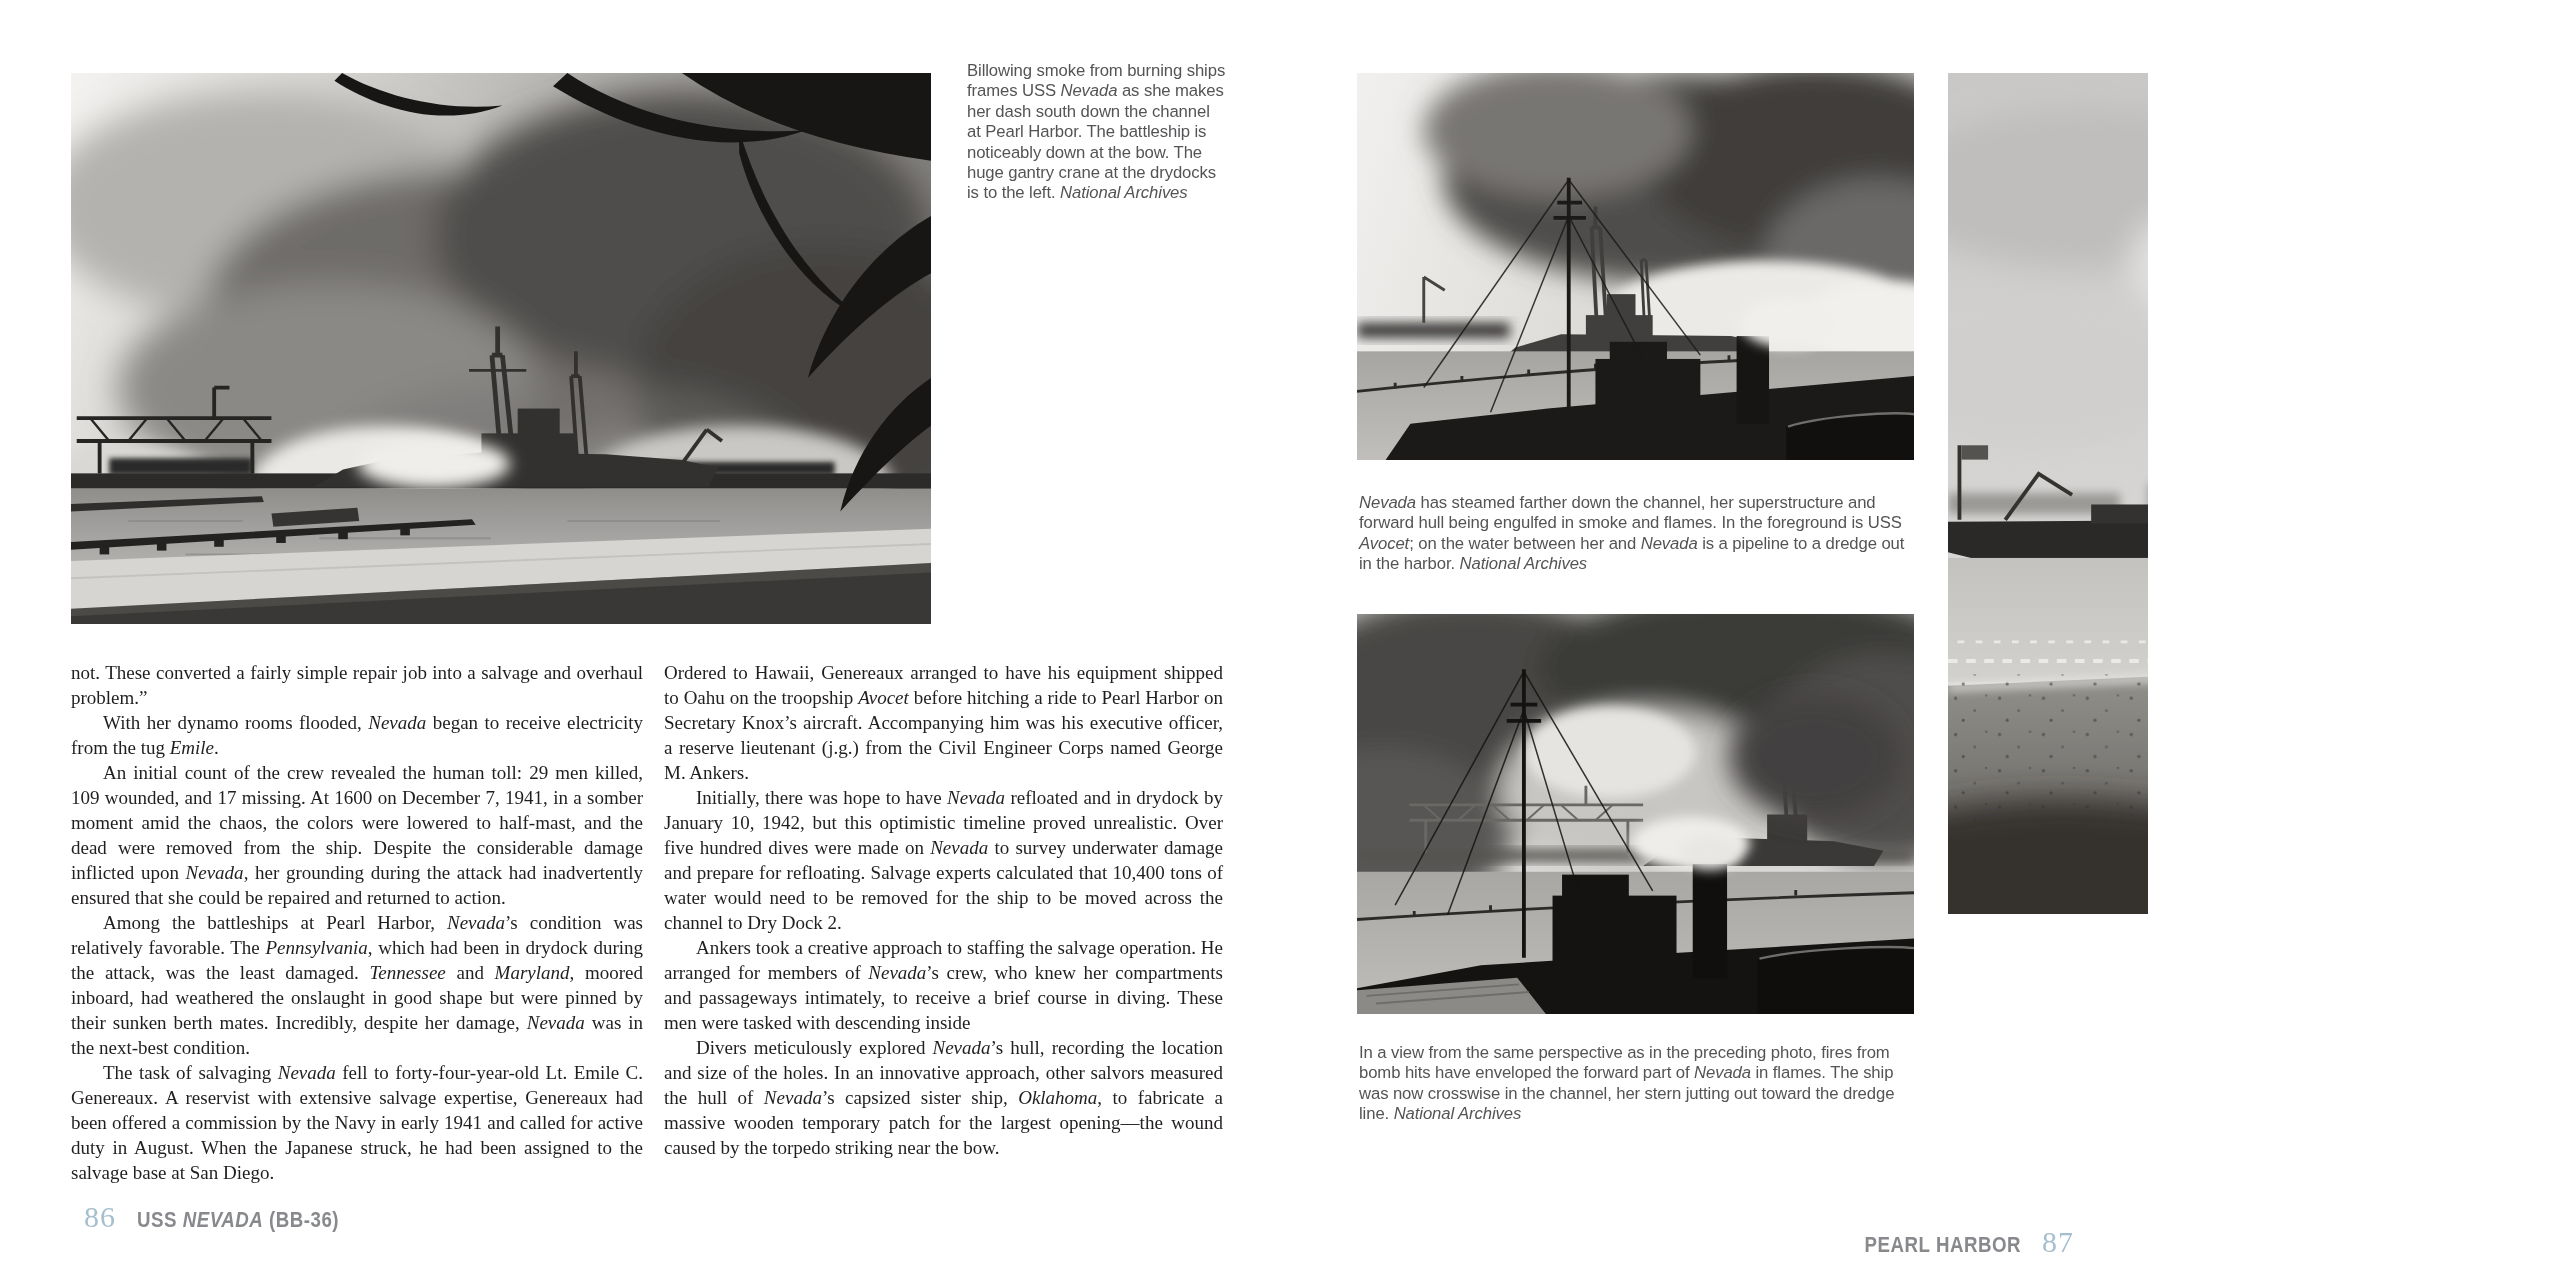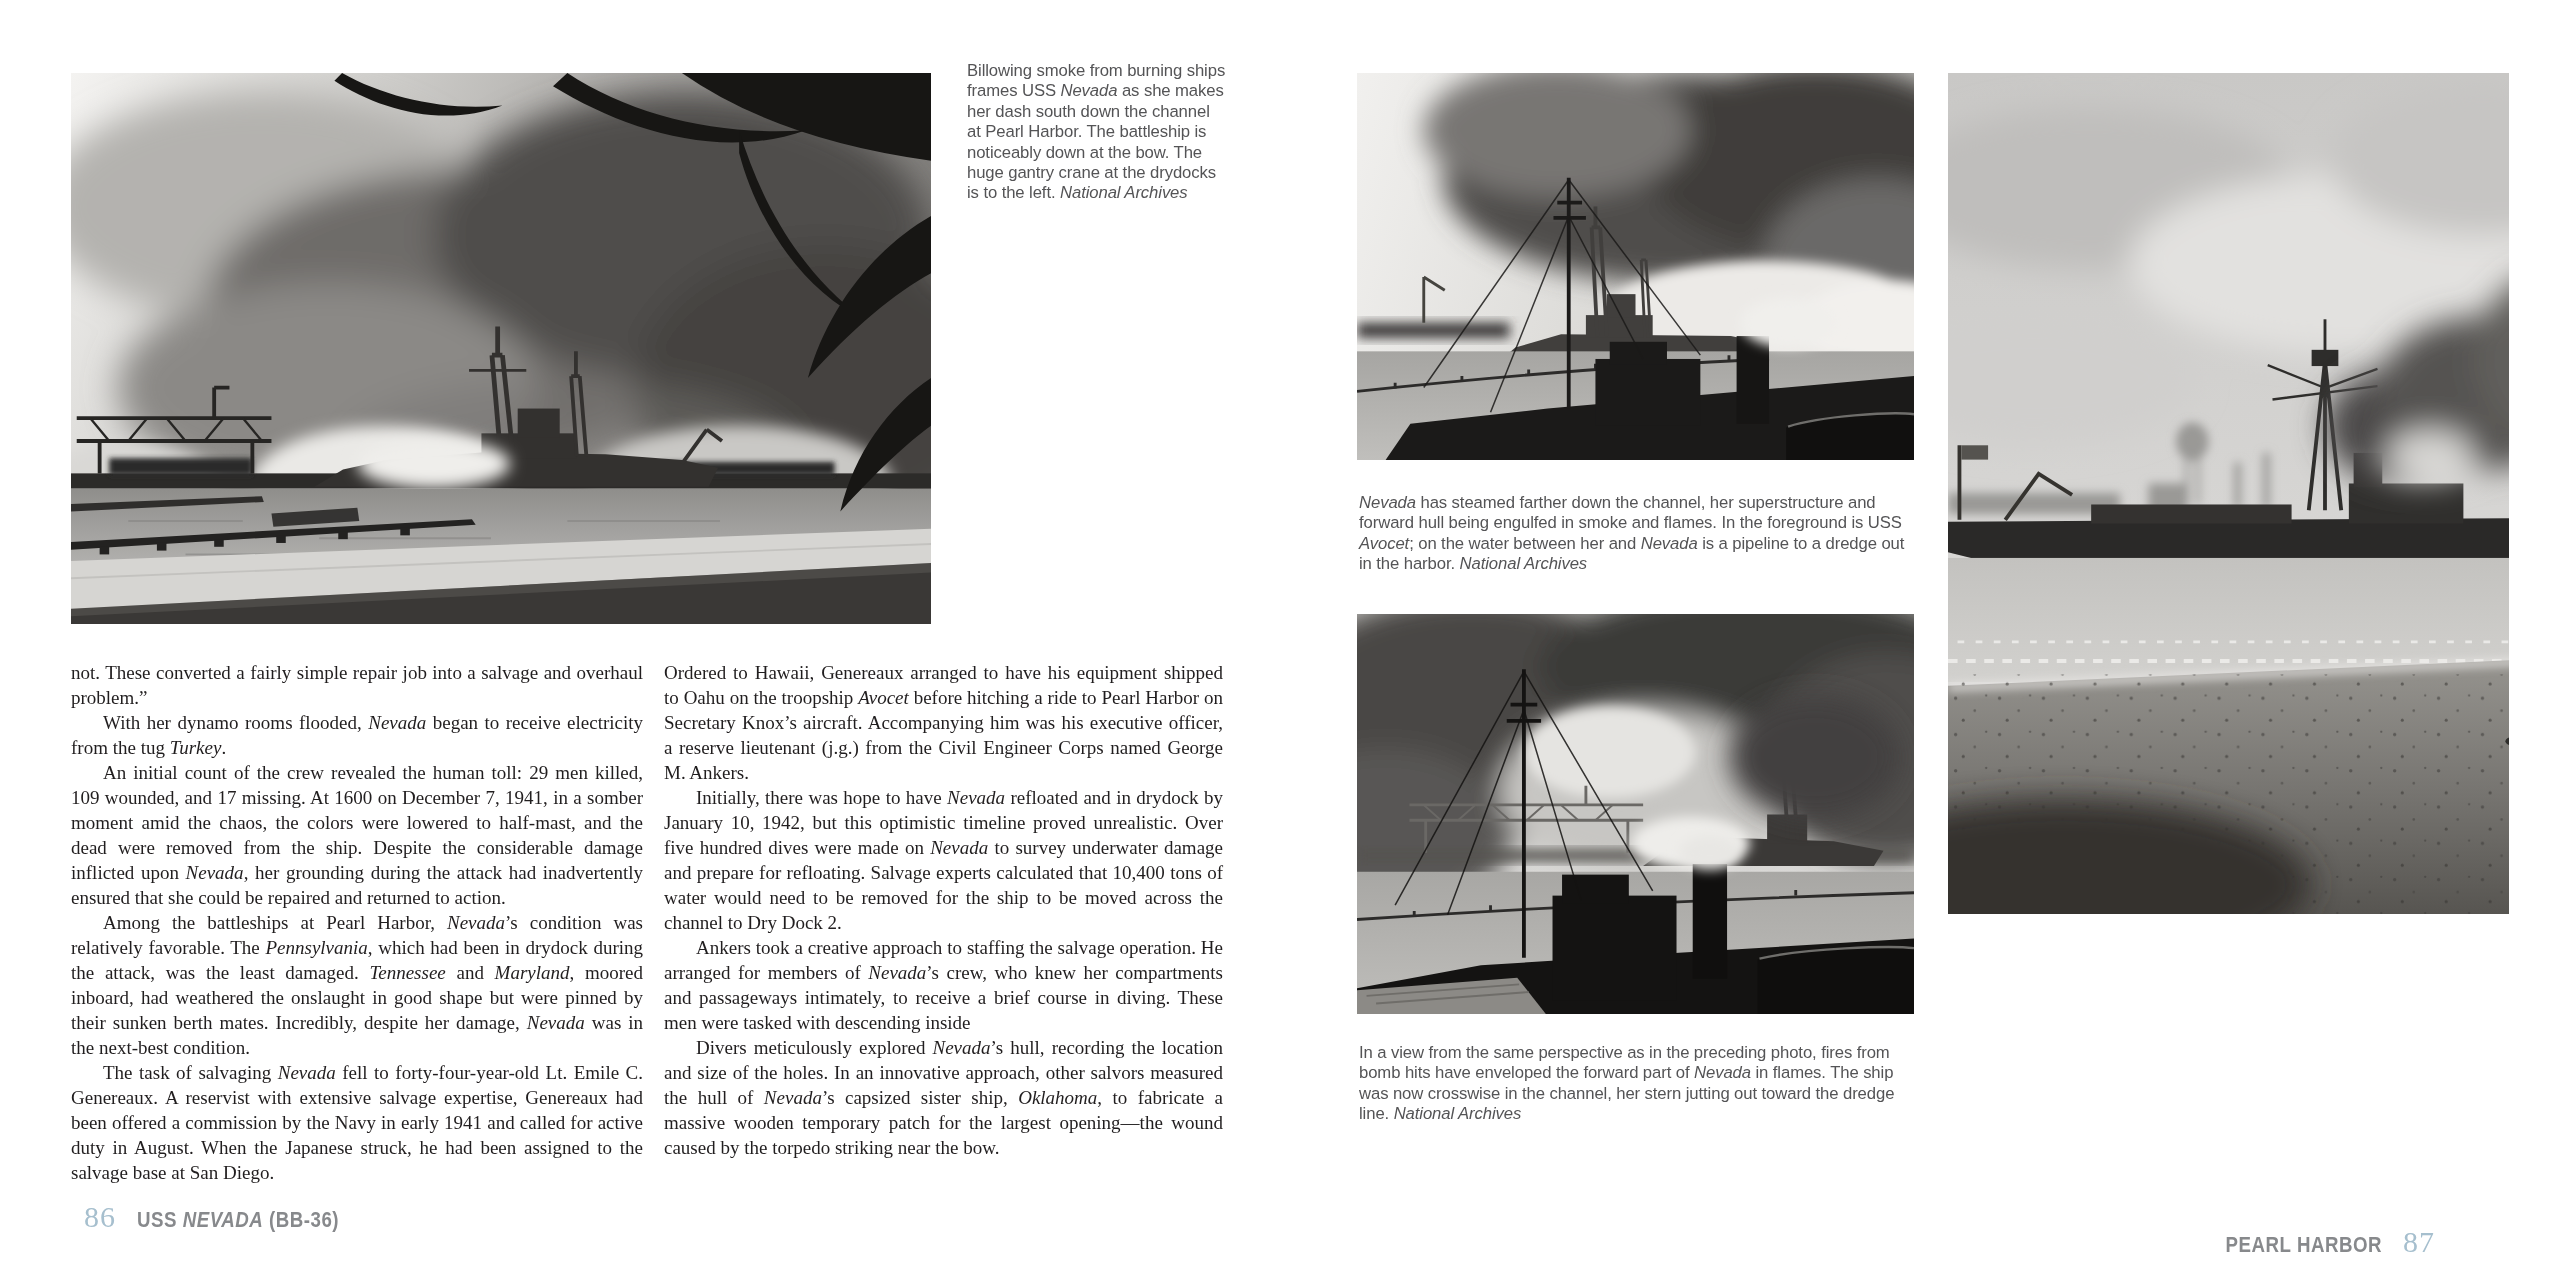--- a/index.html
+++ b/index.html
@@ -1,16 +1,16 @@
 <!DOCTYPE html>
 <html><head>
 <meta charset="utf-8">
 <style>
   html,body{margin:0;padding:0;background:#ffffff;}
-  .spread{position:relative;width:2509px;height:1288px;background:#ffffff;overflow:hidden;
+  .spread{position:relative;width:2148px;height:1288px;background:#ffffff;overflow:hidden;
           font-family:"Liberation Sans",sans-serif;}
   .photo{position:absolute;overflow:hidden;background:#9a9996;}
   .photo svg{display:block;width:100%;height:100%;}
   .caption{position:absolute;font-family:"Liberation Sans",sans-serif;
            font-size:16.7px;line-height:20.4px;letter-spacing:-0.1px;color:#545456;}
   .caption i{font-style:italic;}
   .bodycol{position:absolute;font-family:"Liberation Serif",serif;font-size:19px;
            line-height:25px;color:#211e1f;text-align:justify;hyphens:none;}
   .bodycol p{margin:0;text-indent:32px;}
   .bodycol p.cont{text-indent:0;}
@@ -112,21 +112,21 @@
         <path d="M901,320 C856,350 820,400 806,460 C842,420 878,386 901,370 Z"></path>
         <path d="M284,0 C330,26 392,40 452,34 C390,58 322,38 276,8 Z"></path>
       </g>
     </svg>
   </div>
 
   <div class="caption" style="left:967px;top:61px;width:260px;">Billowing smoke from burning ships frames USS <i>Nevada</i> as she makes her dash south down the channel at Pearl Harbor. The battleship is noticeably down at the bow. The huge gantry crane at the drydocks is to the left. <i>National Archives</i></div>
 
   <div class="bodycol" style="left:71px;top:660px;width:572px;">
     <p class="cont">not. These converted a fairly simple repair job into a salvage and overhaul problem.”</p>
-    <p>With her dynamo rooms flooded, <i>Nevada</i> began to receive electricity from the tug <i>Turkey</i>.</p>
+    <p>With her dynamo rooms flooded, <i>Nevada</i> began to receive electricity from the tug <i>Emile</i>.</p>
     <p>An initial count of the crew revealed the human toll: 29 men killed, 109 wounded, and 17 missing. At 1600 on December 7, 1941, in a somber moment amid the chaos, the colors were lowered to half-mast, and the dead were removed from the ship. Despite the considerable damage inflicted upon <i>Nevada</i>, her grounding during the attack had inadvertently ensured that she could be repaired and returned to action.</p>
     <p>Among the battleships at Pearl Harbor, <i>Nevada</i>’s condition was relatively favorable. The <i>Pennsylvania</i>, which had been in drydock during the attack, was the least damaged. <i>Tennessee</i> and <i>Maryland</i>, moored inboard, had weathered the onslaught in good shape but were pinned by their sunken berth mates. Incredibly, despite her damage, <i>Nevada</i> was in the next-best condition.</p>
     <p>The task of salvaging <i>Nevada</i> fell to forty-four-year-old Lt. Emile C. Genereaux. A reservist with extensive salvage expertise, Genereaux had been offered a commission by the Navy in early 1941 and called for active duty in August. When the Japanese struck, he had been assigned to the salvage base at San Diego.</p>
   </div>
   <div class="bodycol" style="left:664px;top:660px;width:559px;">
     <p class="cont">Ordered to Hawaii, Genereaux arranged to have his equipment shipped to Oahu on the troopship <i>Avocet</i> before hitching a ride to Pearl Harbor on Secretary Knox’s aircraft. Accompanying him was his executive officer, a reserve lieutenant (j.g.) from the Civil Engineer Corps named George M. Ankers.</p>
     <p>Initially, there was hope to have <i>Nevada</i> refloated and in drydock by January 10, 1942, but this optimistic timeline proved unrealistic. Over five hundred dives were made on <i>Nevada</i> to survey underwater damage and prepare for refloating. Salvage experts calculated that 10,400 tons of water would need to be removed for the ship to be moved across the channel to Dry Dock 2.</p>
     <p>Ankers took a creative approach to staffing the salvage operation. He arranged for members of <i>Nevada</i>’s crew, who knew her compartments and passageways intimately, to receive a brief course in diving. These men were tasked with descending inside</p>
     <p>Divers meticulously explored <i>Nevada</i>’s hull, recording the location and size of the holes. In an innovative approach, other salvors measured the hull of <i>Nevada</i>’s capsized sister ship, <i>Oklahoma</i>, to fabricate a massive wooden temporary patch for the largest opening—the wound caused by the torpedo striking near the bow.</p>
   </div>

